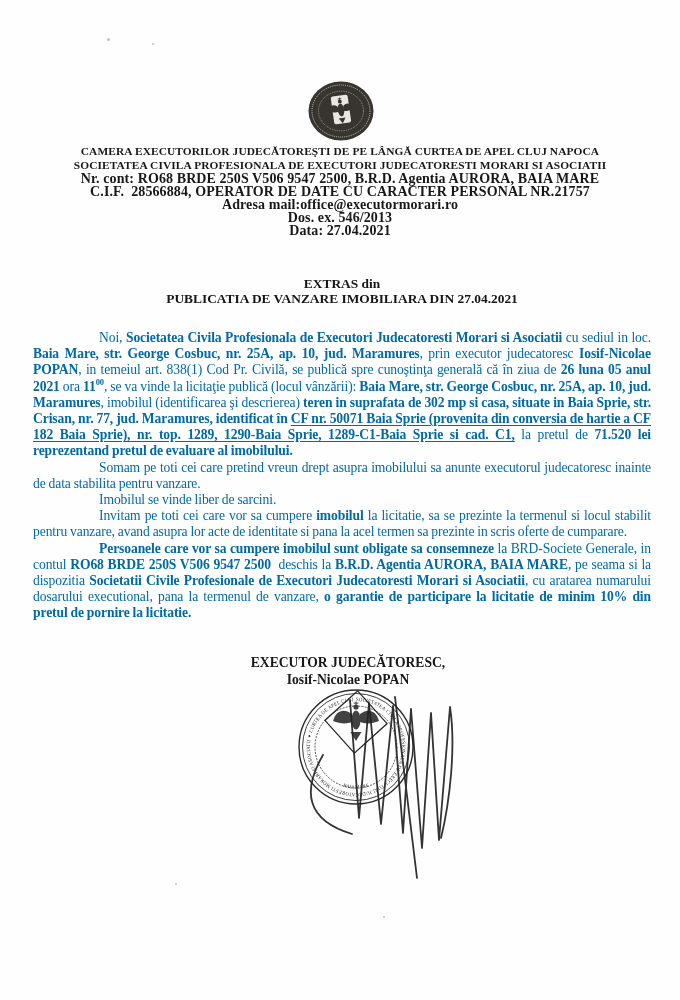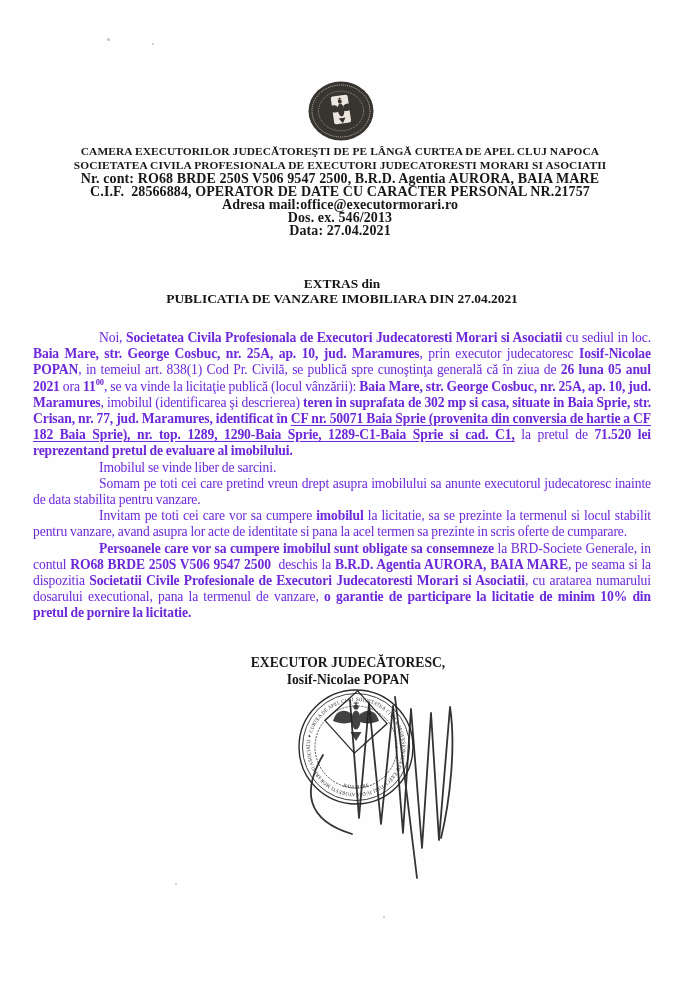--- a/index.html
+++ b/index.html
@@ -26,21 +26,21 @@
     position:absolute;top:277px;left:0;width:684px;
     text-align:center;font-weight:bold;color:#161616;
   }
   .doc-title div{font-size:13.4px;line-height:14.8px;}
   
   .doc-body{
     position:absolute;top:330px;left:33px;width:618px;
     font-size:13.6px;line-height:16.2px;
     text-align:justify;
     letter-spacing:-0.1px;word-spacing:-0.4px;
-    color:#6d28d9;
+    color:#0369a1;
   }
   .para{margin:0;text-indent:66px;}
   .b{font-weight:bold;}
   .u{text-decoration:underline;text-decoration-thickness:1.1px;text-underline-offset:2px;}
   .doc-body sup{font-size:8.5px;line-height:0;vertical-align:super;}
   
   .sig-block{
     position:absolute;top:655px;left:8px;width:680px;
     text-align:center;font-weight:bold;color:#181818;
   }
@@ -83,22 +83,22 @@
       <div class="hl">Data: 27.04.2021</div>
     </div>
 
   <div class="doc-title">
     <div>EXTRAS din</div>
     <div>PUBLICATIA DE VANZARE IMOBILIARA DIN 27.04.2021</div>
   </div>
 
   <div class="doc-body">
       <p class="para"><span>Noi, </span><span class="b">Societatea Civila Profesionala de Executori Judecatoresti Morari si Asociatii</span><span> cu sediul in loc. </span><span class="b">Baia Mare, str. George Cosbuc, nr. 25A, ap. 10, jud. Maramures</span><span>, prin executor judecatoresc </span><span class="b">Iosif-Nicolae POPAN</span><span>, in temeiul art. 838(1) Cod Pr. Civilă, se publică spre cunoştinţa generală că în ziua de </span><span class="b">26 luna 05 anul 2021</span><span> ora </span><span class="b">11</span><sup class="b">00</sup><span>, se va vinde la licitaţie publică (locul vânzării): </span><span class="b">Baia Mare, str. George Cosbuc, nr. 25A, ap. 10, jud. Maramures</span><span>, imobilul (identificarea şi descrierea) </span><span class="b">teren in suprafata de 302 mp si casa, situate in Baia Sprie, str. Crisan, nr. 77, jud. Maramures, identificat în </span><span class="b u">CF nr. 50071 Baia Sprie (provenita din conversia de hartie a CF 182 Baia Sprie), nr. top. 1289, 1290-Baia Sprie, 1289-C1-Baia Sprie si cad. C1,</span><span> la pretul de </span><span class="b">71.520 lei reprezentand pretul de evaluare al imobilului.</span></p>
+      <p class="para"><span>Somam pe toti cei care pretind vreun drept asupra imobilului sa anunte executorul judecatoresc inainte de data stabilita pentru vanzare.</span></p>
       <p class="para"><span>Imobilul se vinde liber de sarcini.</span></p>
-      <p class="para"><span>Somam pe toti cei care pretind vreun drept asupra imobilului sa anunte executorul judecatoresc inainte de data stabilita pentru vanzare.</span></p>
       <p class="para"><span>Invitam pe toti cei care vor sa cumpere </span><span class="b">imobilul</span><span> la licitatie, sa se prezinte la termenul si locul stabilit pentru vanzare, avand asupra lor acte de identitate si pana la acel termen sa prezinte in scris oferte de cumparare.</span></p>
       <p class="para"><span class="b">Persoanele care vor sa cumpere imobilul sunt obligate sa consemneze</span><span> la BRD-Societe Generale, in contul </span><span class="b">RO68 BRDE 250S V506 9547 2500</span><span> &nbsp;deschis la </span><span class="b">B.R.D. Agentia AURORA, BAIA MARE</span><span>, pe seama si la dispozitia </span><span class="b">Societatii Civile Profesionale de Executori Judecatoresti Morari si Asociatii</span><span>, cu aratarea numarului dosarului executional, pana la termenul de vanzare, </span><span class="b">o garantie de participare la licitatie de minim 10% din pretul de pornire la licitatie.</span></p>
     </div>
 
   <div class="sig-block">
     <div>EXECUTOR JUDECĂTORESC,</div>
     <div>Iosif-Nicolae POPAN</div>
   </div>
 
   <svg class="stamp-sig" width="252" height="200" viewBox="0 0 252 200">

